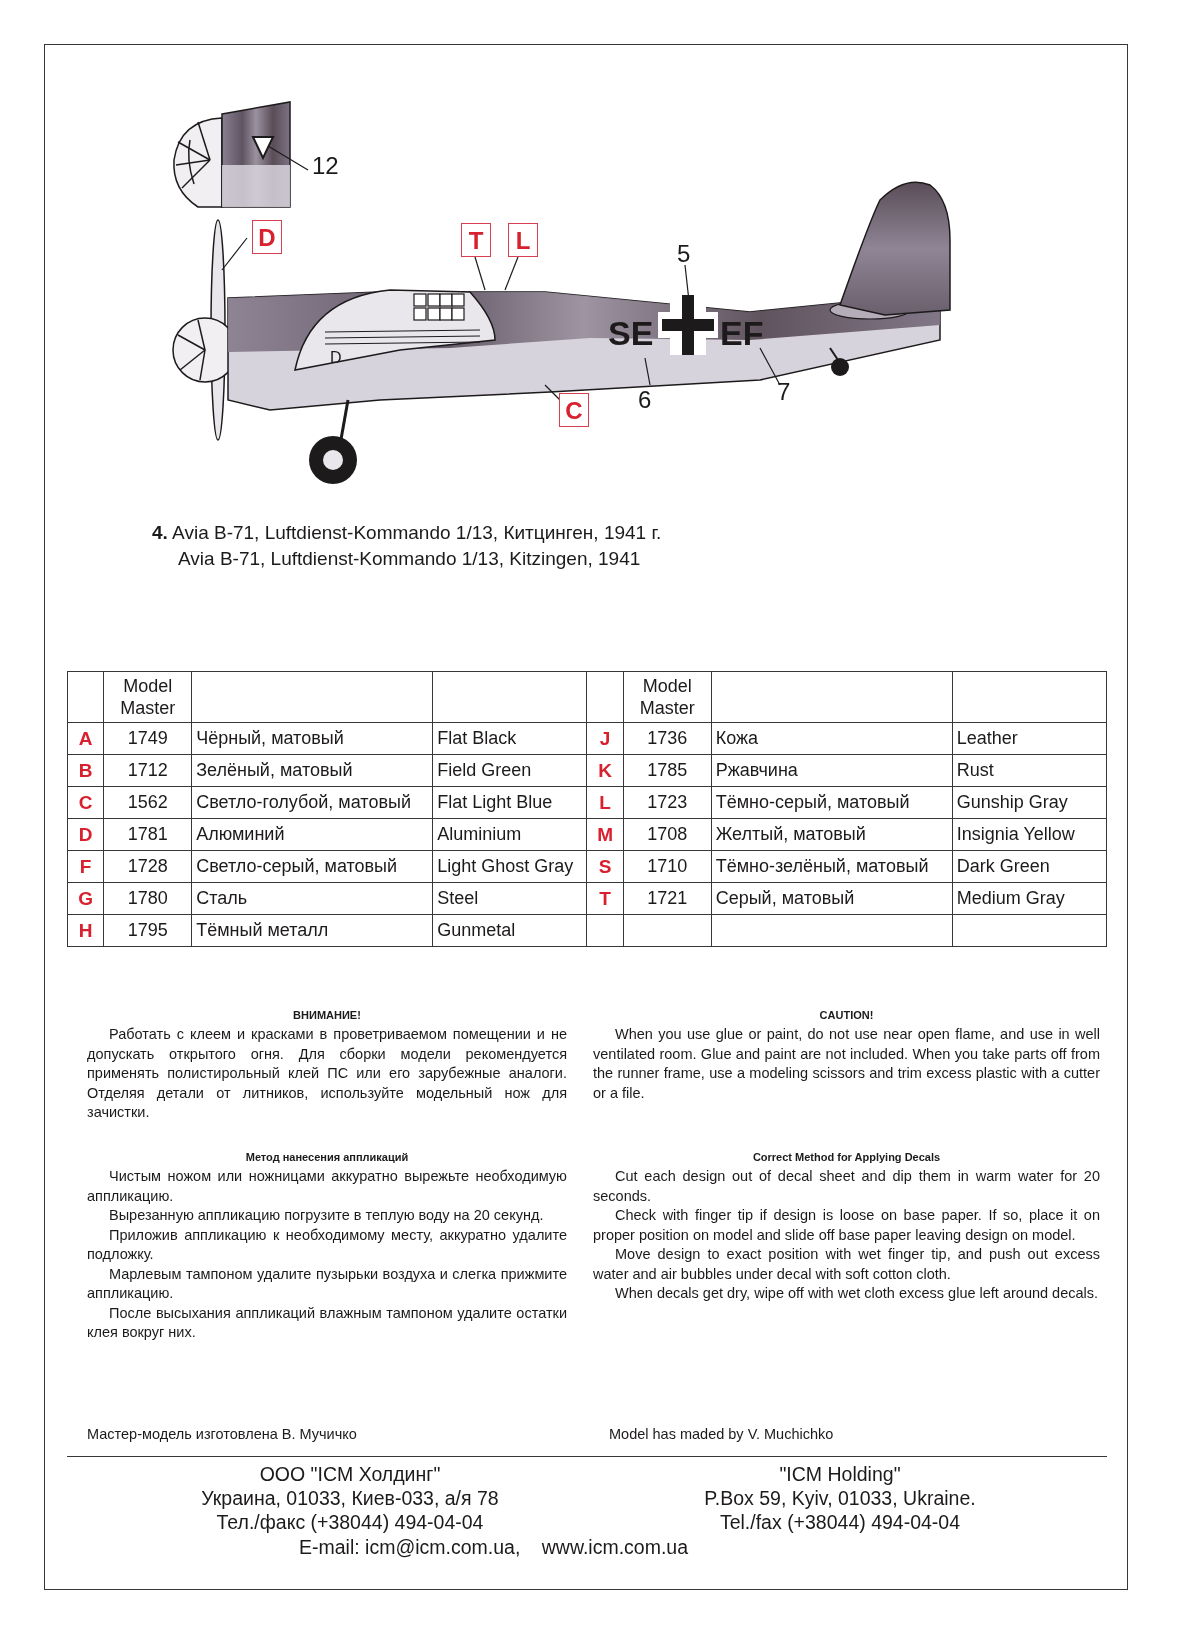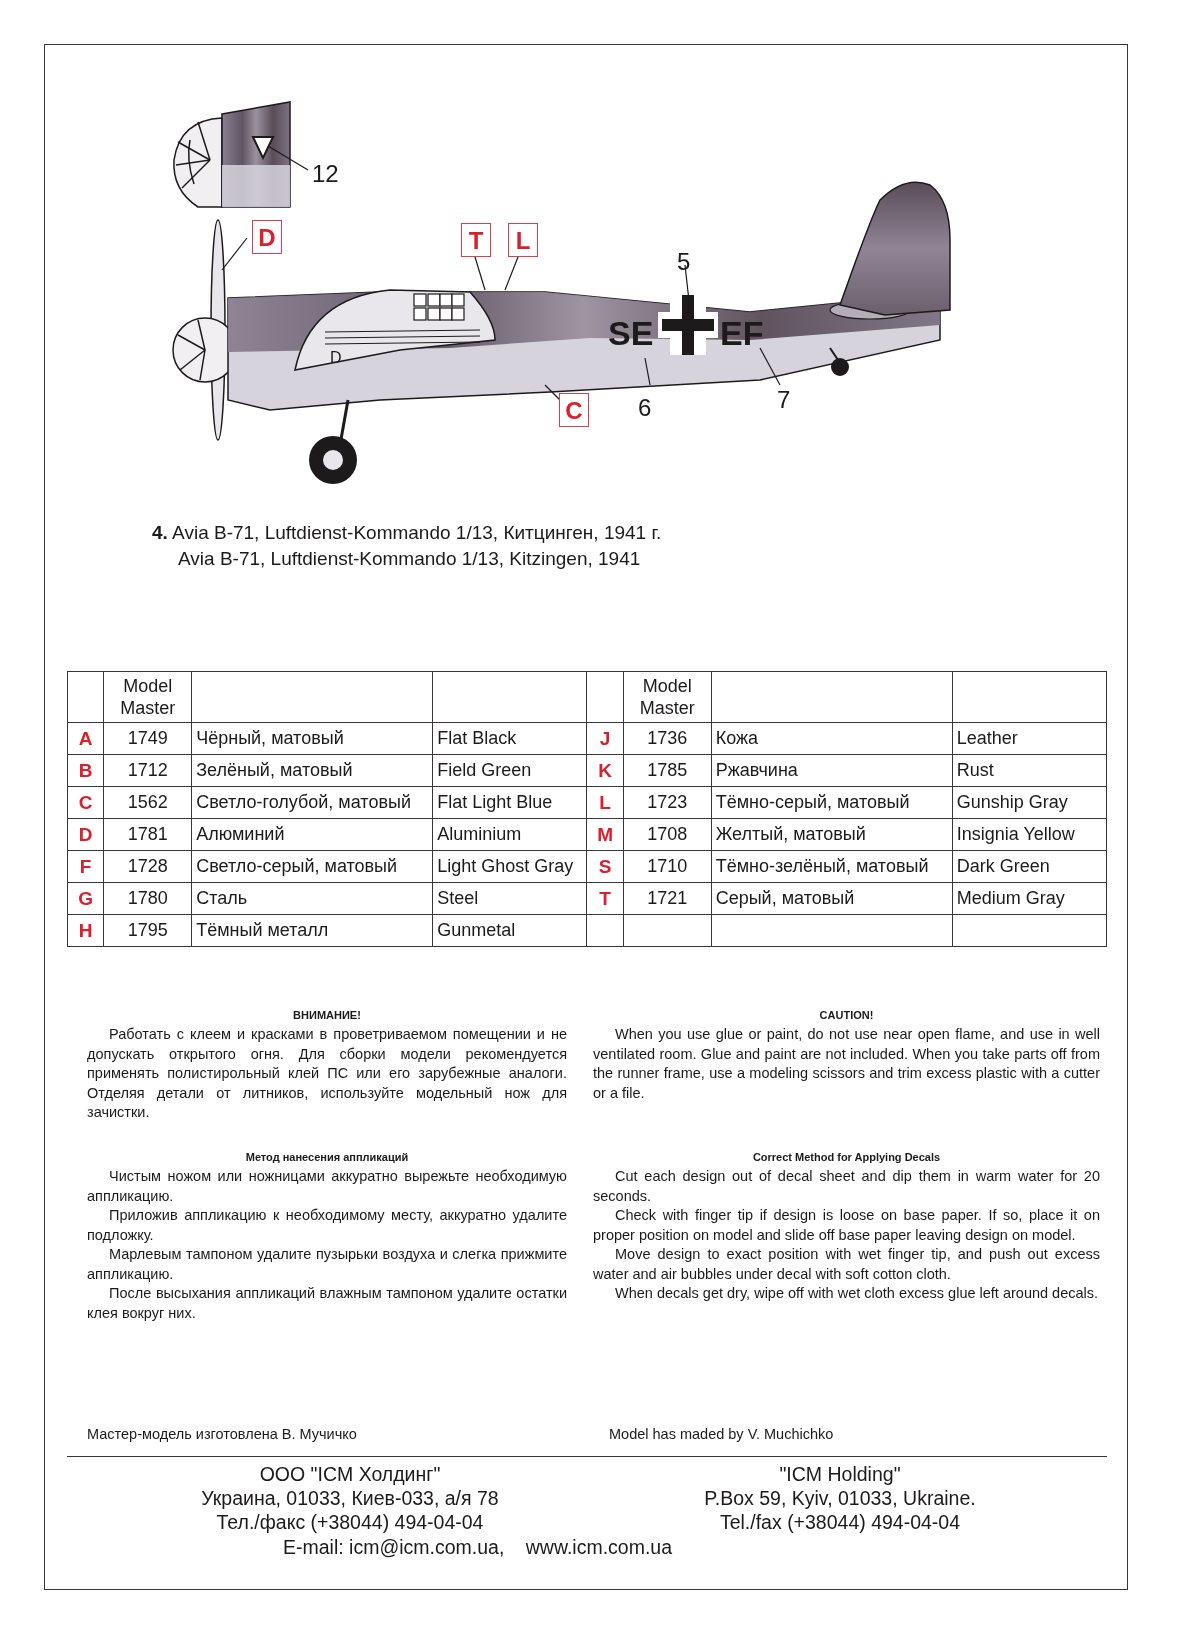--- a/index.html
+++ b/index.html
@@ -2,21 +2,21 @@
 <html><head>
 <meta charset="utf-8">
 <style>
   html, body { margin: 0; padding: 0; background: #ffffff; }
   body { width: 1179px; height: 1630px; position: relative; font-family: "Liberation Sans", sans-serif; color: #1d1a1c; overflow: hidden; }
   .frame { position: absolute; left: 44px; top: 44px; width: 1084px; height: 1546px; border: 1.5px solid #3a3538; box-sizing: border-box; }
 
   
   .illus { position: absolute; left: 150px; top: 80px; width: 850px; height: 420px; }
   .callout { position: absolute; width: 30px; height: 34px; border: 1.5px solid #d64050; background: #fff; color: #d8202e; font-weight: bold; font-size: 24px; text-align: center; line-height: 34px; box-sizing: border-box; }
-  .num-label { position: absolute; font-size: 24px; color: #1d1a1c; margin-top: 8px; }
+  .num-label { position: absolute; font-size: 24px; color: #1d1a1c; }
 
   
   .caption { position: absolute; left: 152px; top: 520px; font-size: 19px; line-height: 26px; color: #1d1a1c; }
   .caption .idx { font-weight: bold; }
   .caption .line2 { padding-left: 26px; }
 
   
   table.paints { position: absolute; left: 67px; top: 671px; width: 1040px; border-collapse: collapse; font-size: 18px; }
   table.paints td { border: 1.5px solid #3a3538; height: 31px; padding: 0 4px; white-space: nowrap; }
   table.paints tr.head td { height: 50px; text-align: center; line-height: 22px; }
@@ -30,21 +30,21 @@
   .col h3 { margin: 0; font-size: 11px; font-weight: bold; text-align: center; line-height: 20px; }
   .col p { margin: 0; text-indent: 22px; }
   .col-left { left: 87px; width: 480px; }
   .col-right { left: 593px; width: 507px; }
   .credit { position: absolute; top: 1426px; font-size: 14.5px; }
 
   .rule { position: absolute; left: 67px; width: 1040px; top: 1456px; border-top: 1.5px solid #3a3538; }
   .addr { position: absolute; top: 1462px; font-size: 19.5px; line-height: 24px; text-align: center; }
   .addr-left { left: 150px; width: 400px; }
   .addr-right { left: 640px; width: 400px; }
-  .email { position: absolute; top: 1536px; left: 0; width: 955px; text-align: center; font-size: 19.5px; }
+  .email { position: absolute; top: 1536px; left: 0; width: 955px; text-align: center; font-size: 19.5px; padding-left: 16px; }
   .email span { margin: 0 8px; }
 </style>
 </head>
 <body>
 
 <div class="frame"></div>
 
 <div class="illus">
   <svg width="850" height="420" viewBox="0 0 850 420">
     <defs>
@@ -252,20 +252,21 @@
   <p>Работать с клеем и красками в проветриваемом помещении и не допускать открытого огня. Для сборки модели рекомендуется применять полистирольный клей ПС или его зарубежные аналоги. Отделяя детали от литников, используйте модельный нож для зачистки.</p>
 </div>
 <div class="col col-right" style="top:1005px;">
   <h3>CAUTION!</h3>
   <p>When you use glue or paint, do not use near open flame, and use in well ventilated room. Glue and paint are not included. When you take parts off from the runner frame, use a modeling scissors and trim excess plastic with a cutter or a file.</p>
 </div>
 
 <div class="col col-left" style="top:1147px;">
   <h3>Метод нанесения аппликаций</h3>
   <p>Чистым ножом или ножницами аккуратно вырежьте необходимую аппликацию.</p>
+  <p>Вырезанную аппликацию погрузите в теплую воду на 20 секунд.</p>
   <p>Приложив аппликацию к необходимому месту, аккуратно удалите подложку.</p>
   <p>Марлевым тампоном удалите пузырьки воздуха и слегка прижмите аппликацию.</p>
   <p>После высыхания аппликаций влажным тампоном удалите остатки клея вокруг них.</p>
 </div>
 <div class="col col-right" style="top:1147px;">
   <h3>Correct Method for Applying Decals</h3>
   <p>Cut each design out of decal sheet and dip them in warm water for 20 seconds.</p>
   <p>Check with finger tip if design is loose on base paper. If so, place it on proper position on model and slide off base paper leaving design on model.</p>
   <p>Move design to exact position with wet finger tip, and push out excess water and air bubbles under decal with soft cotton cloth.</p>
   <p>When decals get dry, wipe off with wet cloth excess glue left around decals.</p>

